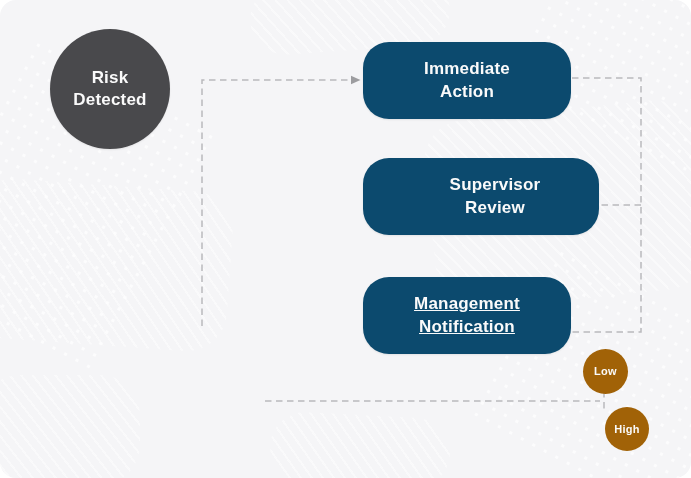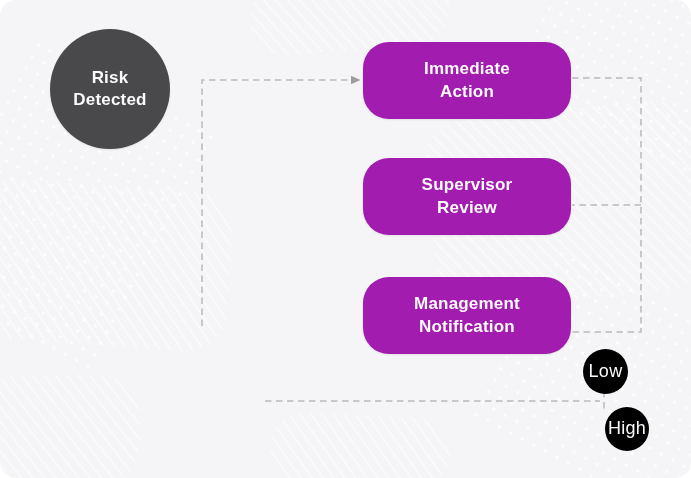--- a/index.html
+++ b/index.html
@@ -70,38 +70,38 @@
     letter-spacing: 0.2px;
     white-space: pre-line;
   }
   .circle-node {
     border-radius: 50%;
     background: #49494c;
     box-shadow: 0 1px 2px rgba(0,0,0,0.08);
   }
   .box-node {
     border-radius: 26px;
-    background: #a21caf;
+    background: #0c4a6e;
     width: 208px;
     height: 77px;
     box-shadow: 0 1px 2px rgba(0,0,0,0.08);
   }
   .badge-node {
     border-radius: 50%;
-    background: #000000;
-    font-size: 18px;
-    font-weight: 400;
+    background: #a16207;
+    font-size: 11px;
+    font-weight: 700;
     letter-spacing: 0.3px;
   }
 
   .node-risk       { left: 50px;  top: 29px;  width: 120px; height: 120px; }
   .node-crisis     { left: 140px; top: 325px; width: 123px; height: 123px; }
   .node-immediate  { left: 363px; top: 42px;  }
-  .node-supervisor { left: 363px; top: 158px; }
-  .node-management { left: 363px; top: 277px; }
+  .node-supervisor { left: 363px; top: 158px; padding-left: 28px; }
+  .node-management { left: 363px; top: 277px; text-decoration: underline; }
   .node-low        { left: 583px; top: 349px; width: 45px; height: 45px; }
   .node-high       { left: 605px; top: 407px; width: 44px; height: 44px; }
 </style>
 </head>
 <body>
 
 <div class="canvas">
 
   <div class="dots dots-a"></div>
   <div class="dots dots-b"></div>

